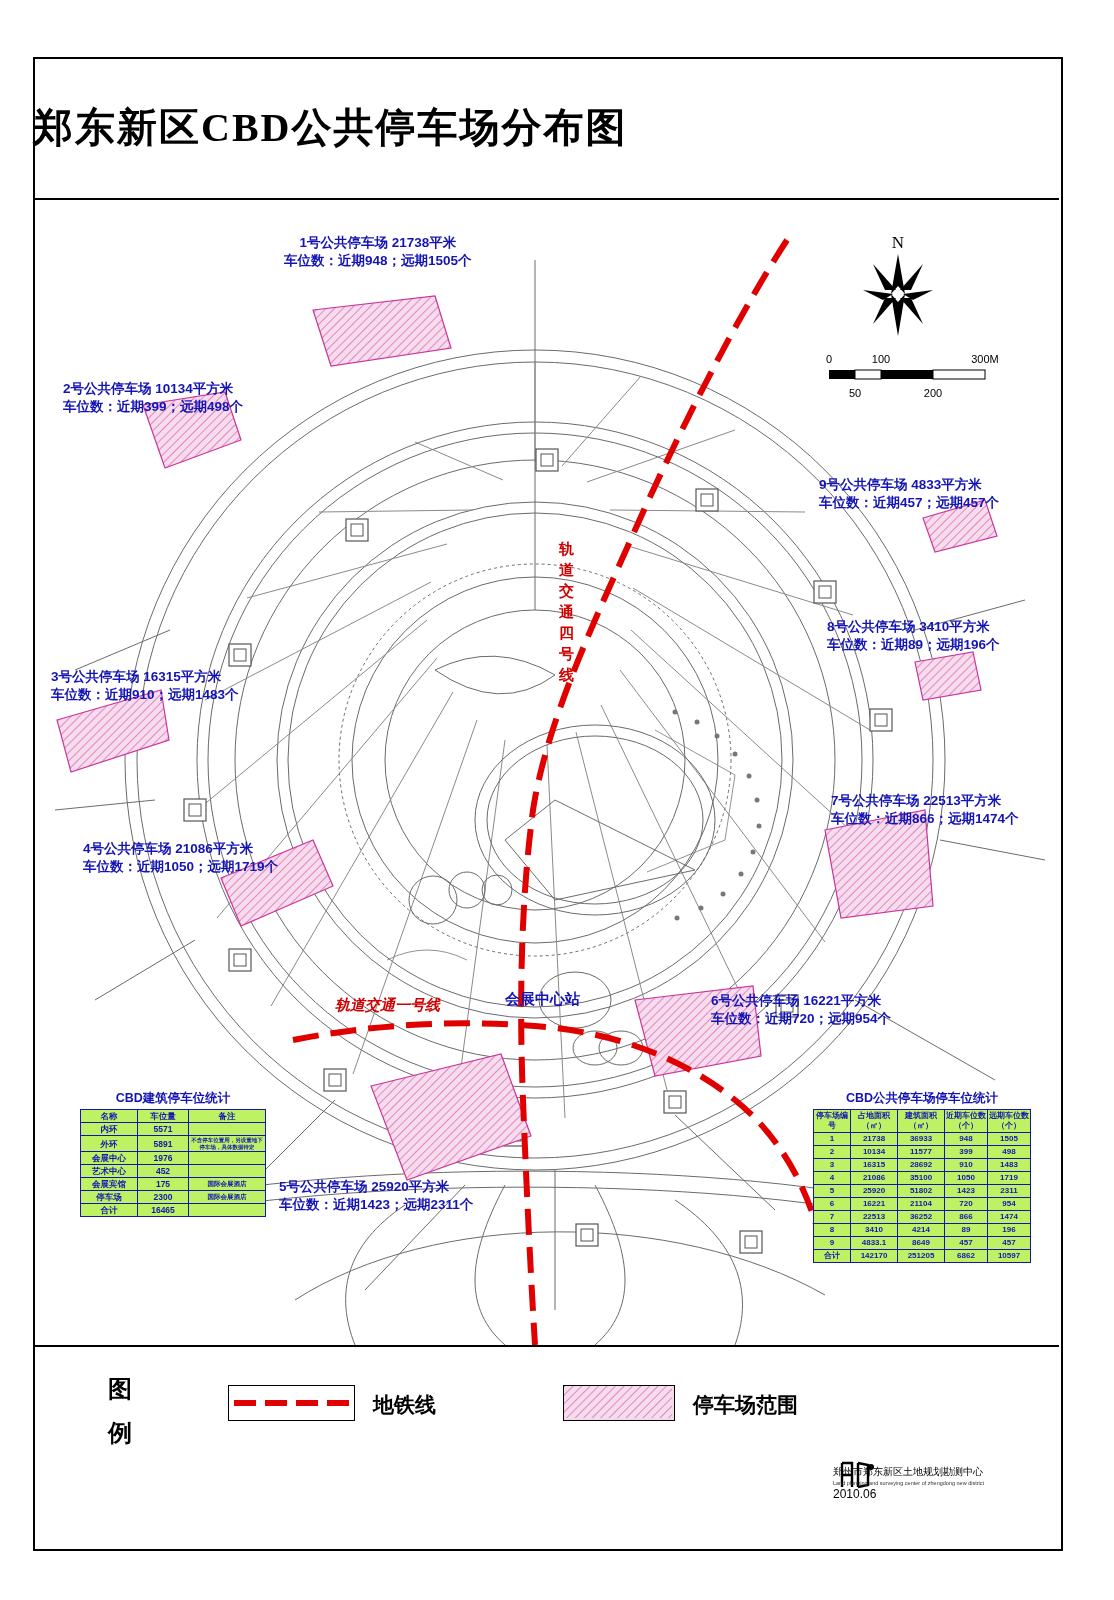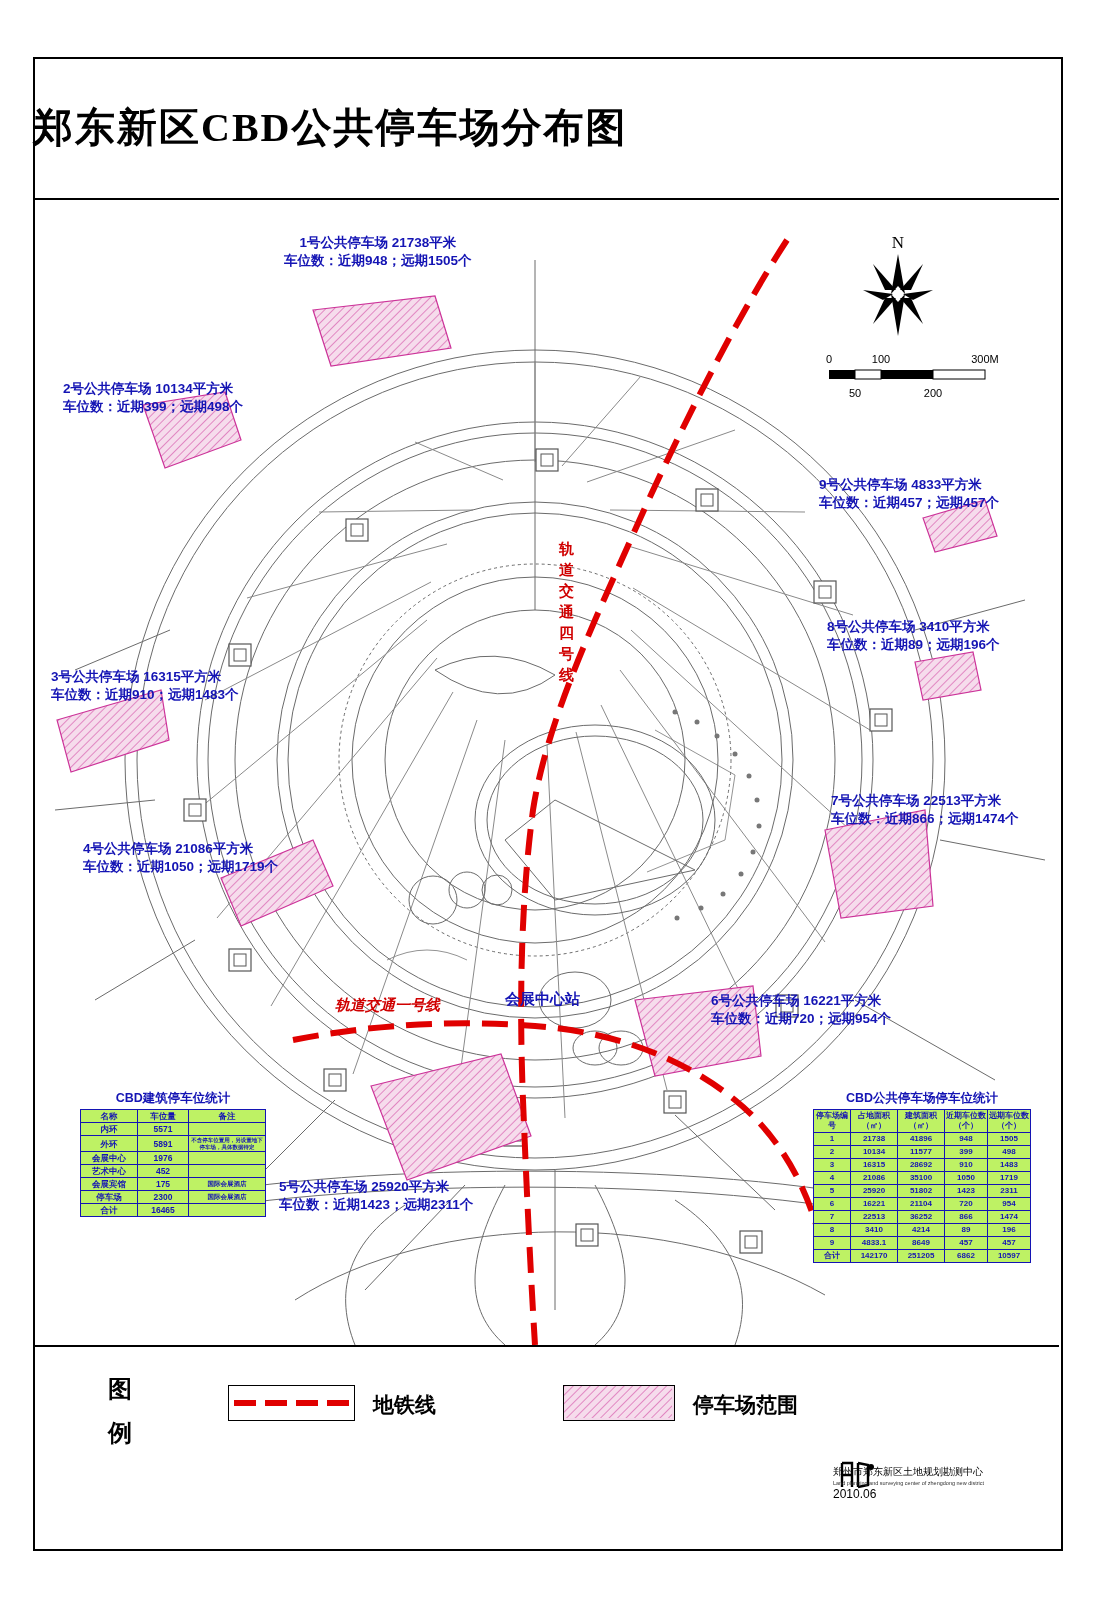--- a/index.html
+++ b/index.html
@@ -331,21 +331,21 @@
             <th style="width:44px">占地面积（㎡）</th>
             <th style="width:44px">建筑面积（㎡）</th>
             <th style="width:40px">近期车位数（个）</th>
             <th style="width:40px">远期车位数（个）</th>
           </tr>
         </thead>
         <tbody>
           <tr>
               <td>1</td>
               <td>21738</td>
-              <td>41896</td>
+              <td>36933</td>
               <td>948</td>
               <td>1505</td>
             </tr>
           <tr>
               <td>2</td>
               <td>10134</td>
               <td>11577</td>
               <td>399</td>
               <td>498</td>
             </tr>

